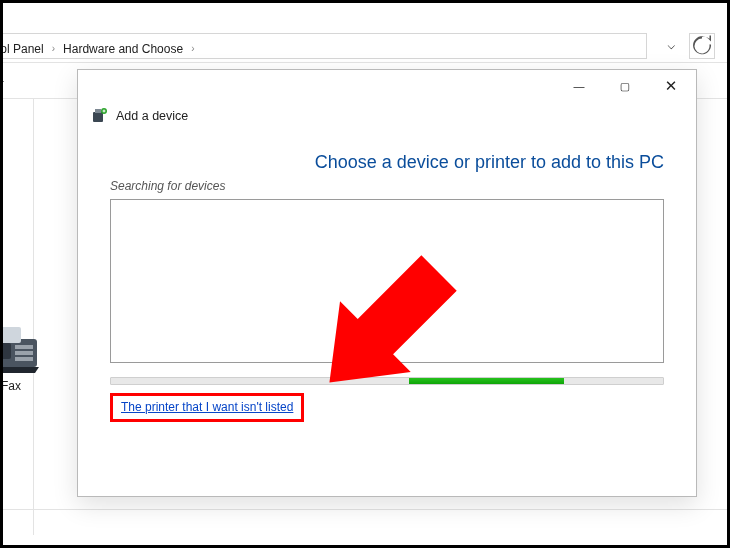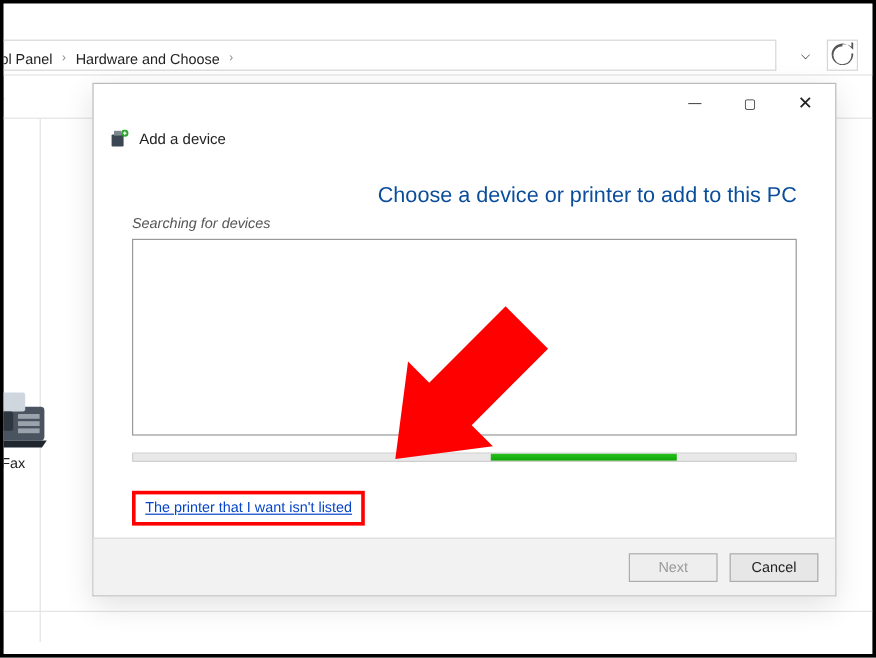--- a/index.html
+++ b/index.html
@@ -170,21 +170,21 @@
   }
   .progress-chunk {
     position: absolute;
     top: 0; bottom: 0;
     left: 54%;
     width: 28%;
     background: linear-gradient(#27c21e,#0fa508);
   }
 
   .link-row {
-    margin-top: 24px;
+    margin-top: 8px;
   }
   .link-box {
     display: inline-block;
     border: 3px solid #ff0000;
     padding: 4px 8px 5px 8px;
   }
   .link-box a {
     color: #0645c8;
     text-decoration: underline;
     font-size: 12px;
@@ -301,24 +301,20 @@
     <div class="progress-track">
       <div class="progress-chunk"></div>
     </div>
     <div class="link-row">
       <span class="link-box">
         <a href="#">The printer that I want isn't listed</a>
       </span>
     </div>
   </div>
 
-  <div class="dlg-footer">
-    <div class="btn disabled">Next</div>
-    <div class="btn">Cancel</div>
-  </div>
 </div>
 
 <div class="annotation-arrow">
   <svg viewBox="0 0 190 190">
     <g transform="rotate(45 95 95)">
       <polygon points="95,175 45,110 70,110 70,20 120,20 120,110 145,110" fill="#ff0000"></polygon>
     </g>
   </svg>
 </div>
 

